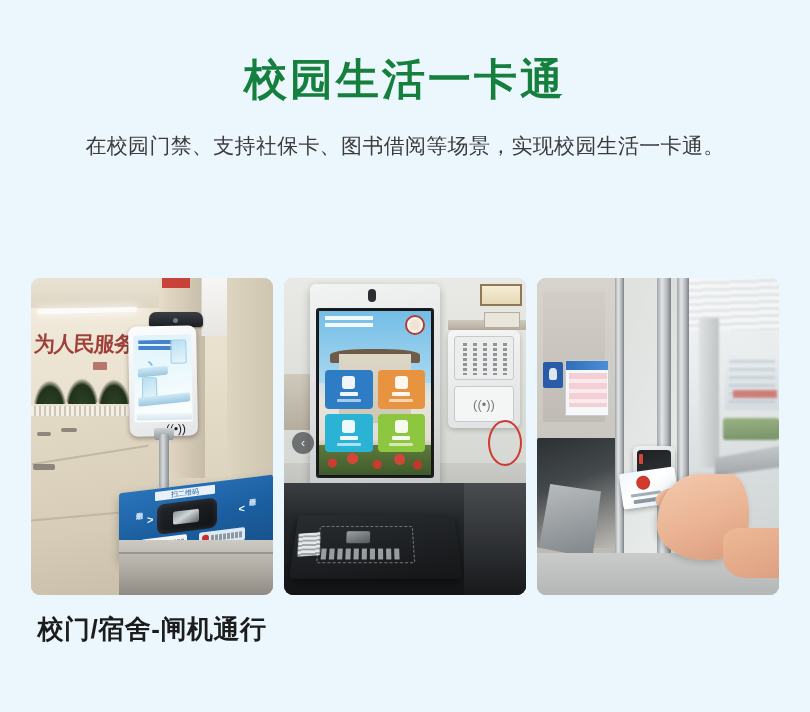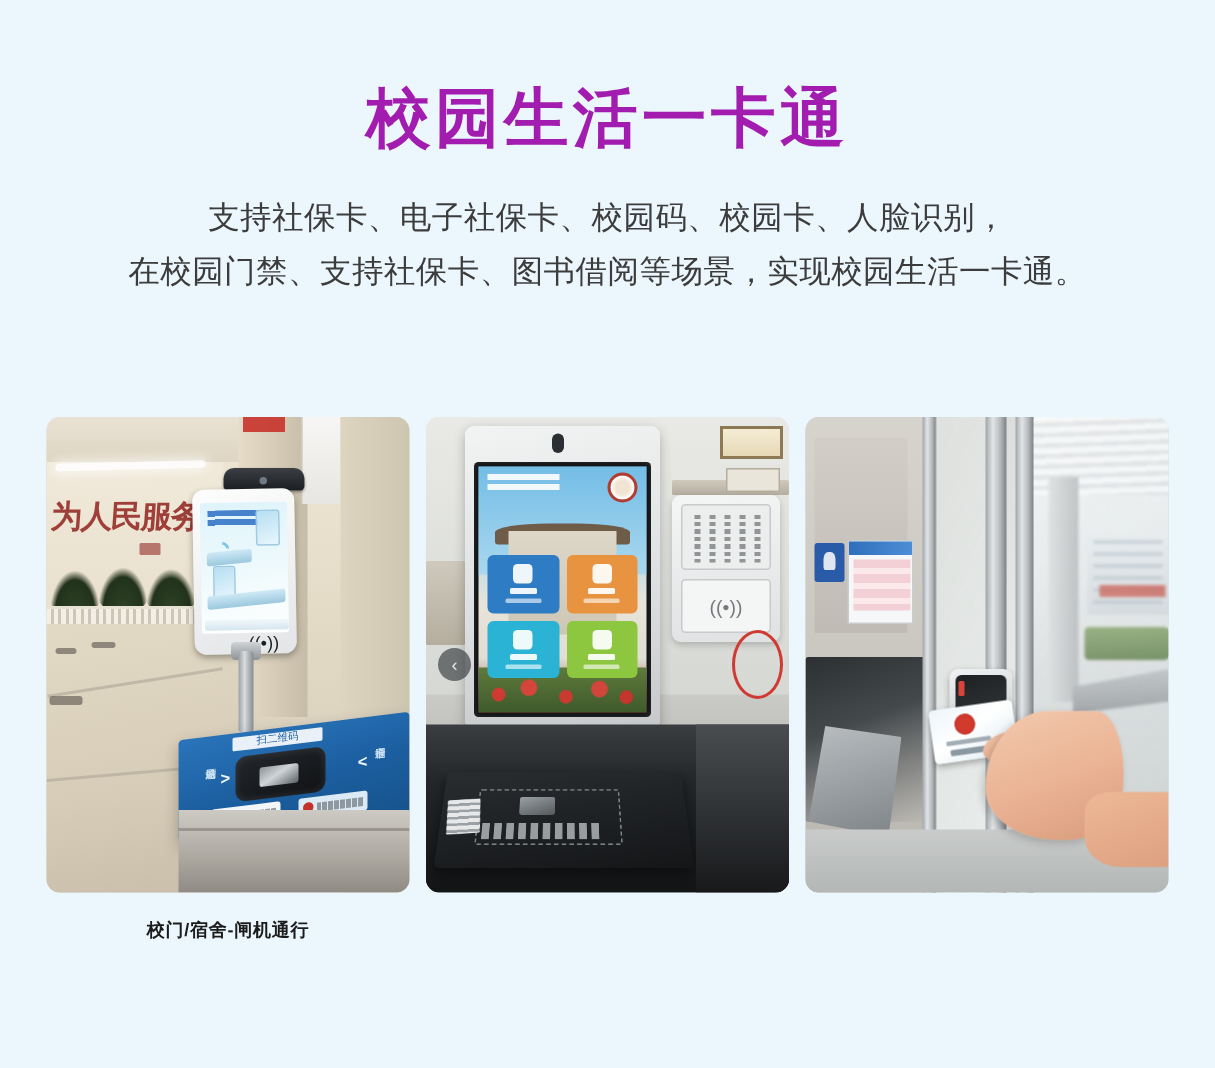--- a/index.html
+++ b/index.html
@@ -19,21 +19,21 @@
     background: #ebf6fd;
     position: relative;
   }
 
   
   .header { padding-top: 54px; text-align: center; }
 
   .main-title {
     font-size: 43px;
     font-weight: bold;
-    color: #a21caf;
+    color: #15803d;
     letter-spacing: 3px;
     line-height: 1.2;
     font-family: "Liberation Sans", "DejaVu Sans", sans-serif;
   }
 
   .subtitle-block {
     margin-top: 22px;
     text-align: center;
   }
 
@@ -65,21 +65,21 @@
     width: 242px;
     height: 317px;
     border-radius: 9px;
     overflow: hidden;
     position: relative;
     background: #cfd2d0;
   }
 
   .caption {
     margin-top: 17px;
-    font-size: 12px;
+    font-size: 26px;
     font-weight: bold;
     color: #1c1c1c;
     letter-spacing: 0.5px;
     white-space: nowrap;
   }
 
   
   .p1-bg {
     position: absolute; inset: 0;
     background:
@@ -566,21 +566,20 @@
 </style>
 </head>
 <body>
 
 <div class="page">
 
   <div class="header">
     <div class="main-title">校园生活一卡通</div>
 
     <div class="subtitle-block">
-      <div class="subtitle-line">支持社保卡、电子社保卡、校园码、校园卡、人脸识别，</div>
       <div class="subtitle-line">在校园门禁、支持社保卡、图书借阅等场景，实现校园生活一卡通。</div>
     </div>
   </div>
 
   <div class="photo-row">
 
     <div class="photo-card">
       <div class="photo-frame">
         <div class="p1-bg"></div>
         <div class="p1-wall"></div>

